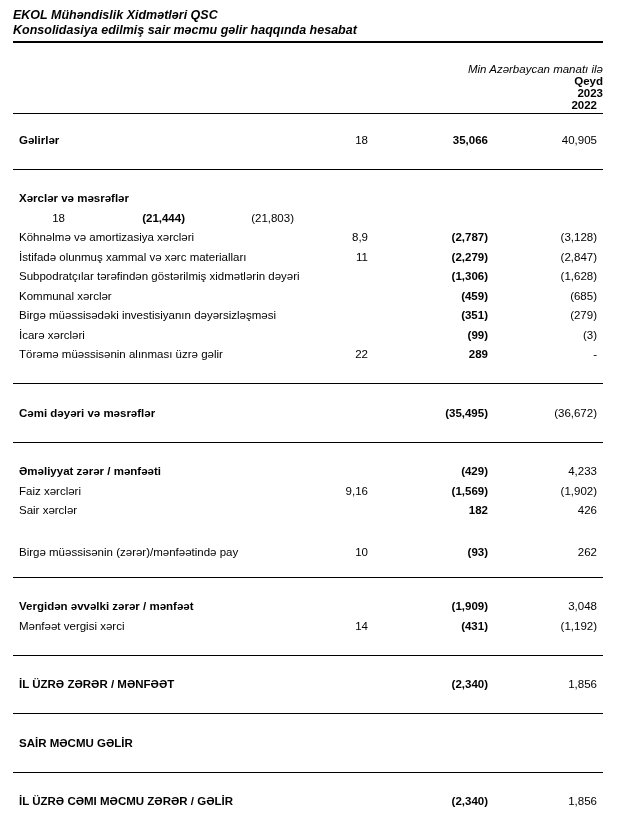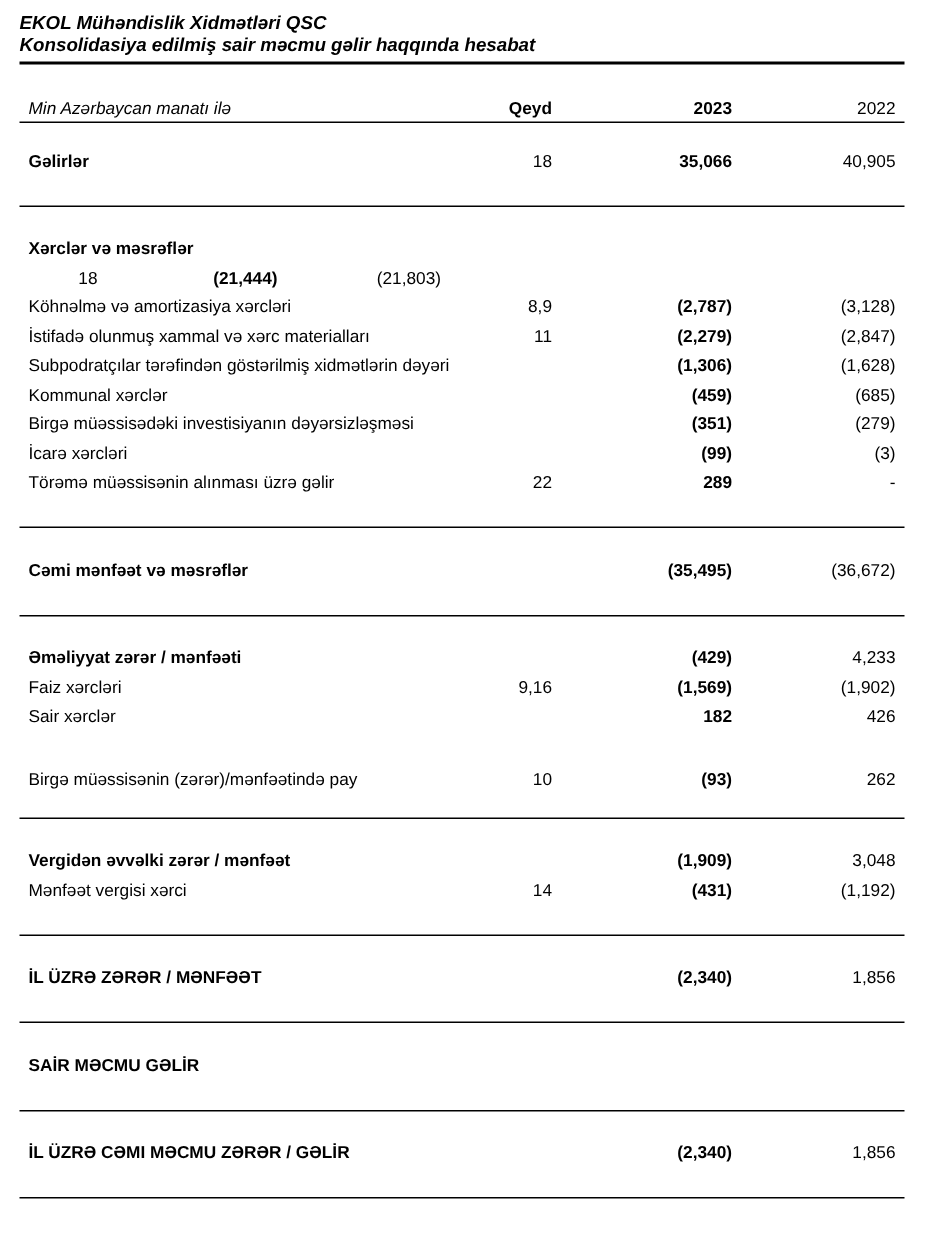--- a/index.html
+++ b/index.html
@@ -47,33 +47,34 @@
   
   .t-row {
     display: flex;
     align-items: center;
     min-height: 19.5px;
   }
   .t-head {
     margin-top: 20px;
     min-height: 16px;
     align-items: flex-end;
+    flex-direction: column;
   }
   #rows > .t-row:first-child { margin-top: 16px; }
   .gap-before { margin-top: 18px; align-items: flex-end; }
 
   .c-label { flex: 1; padding-left: 6px; }
   .c-note  { width: 52px;  text-align: right; }
   .c-v1    { width: 120px; text-align: right; font-weight: bold; }
   .c-v2    { width: 109px; text-align: right; padding-right: 6px; }
 
   .t-head .c-label { font-style: italic; }
   .t-head .c-note  { font-weight: bold; }
   .t-head .c-v1    { font-weight: bold; }
-  .t-head .c-v2    { font-weight: normal; }
+  .t-head .c-v2    { font-weight: bold; }
 
   .bold-label .c-label { font-weight: bold; }
 </style>
 </head>
 <body>
 
 <div class="page">
 
   <div>
     <div class="doc-title">EKOL Mühəndislik Xidmətləri QSC</div>
@@ -145,21 +146,21 @@
         <div class="c-v2">(3)</div>
       </div>
       <div class="t-row">
         <div class="c-label">Törəmə müəssisənin alınması üzrə gəlir</div>
         <div class="c-note">22</div>
         <div class="c-v1">289</div>
         <div class="c-v2">-</div>
       </div>
       <div class="rule"></div>
       <div class="t-row bold-label">
-        <div class="c-label">Cəmi mənfəət və məsrəflər</div>
+        <div class="c-label">Cəmi dəyəri və məsrəflər</div>
         <div class="c-note"></div>
         <div class="c-v1">(35,495)</div>
         <div class="c-v2">(36,672)</div>
       </div>
       <div class="rule"></div>
       <div class="t-row bold-label">
         <div class="c-label">Əməliyyat zərər / mənfəəti</div>
         <div class="c-note"></div>
         <div class="c-v1">(429)</div>
         <div class="c-v2">4,233</div>

